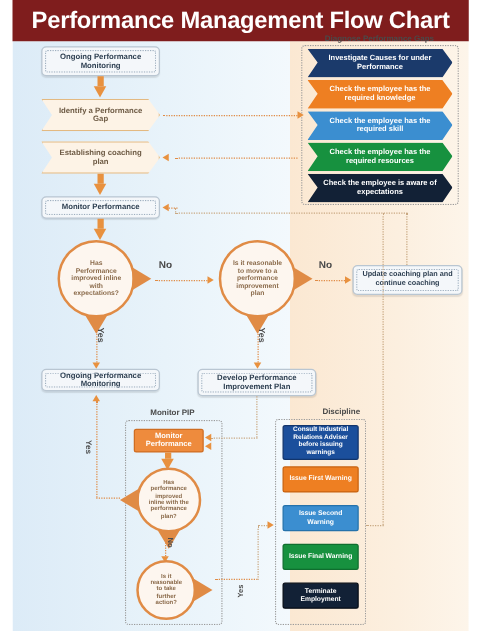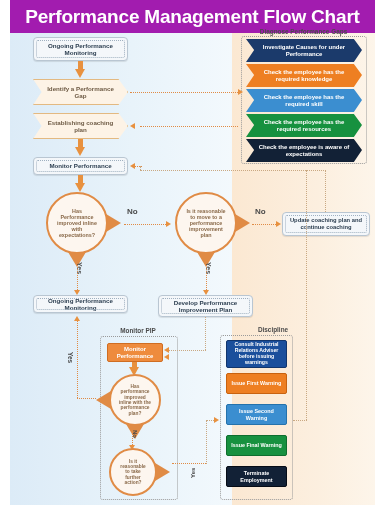--- a/index.html
+++ b/index.html
@@ -7,21 +7,21 @@
     width:390px;height:505px;overflow:hidden;
     background:#ffffff;
     font-family:"Liberation Sans",sans-serif;
     position:relative;
   }
   #canvas{position:absolute;left:0;top:0;width:390px;height:505px;}
 
   
   .title-bar{
     position:absolute;left:10px;top:0px;width:365px;height:33px;
-    background:#a21caf;
+    background:#7f1d1d;
   }
   .title-text{
     position:absolute;left:0;top:0;width:365px;height:33px;
     line-height:33px;text-align:center;color:#ffffff;
     font-size:19px;font-weight:bold;letter-spacing:-.2px;
     white-space:nowrap;
   }
 
   
   .zone-left{

